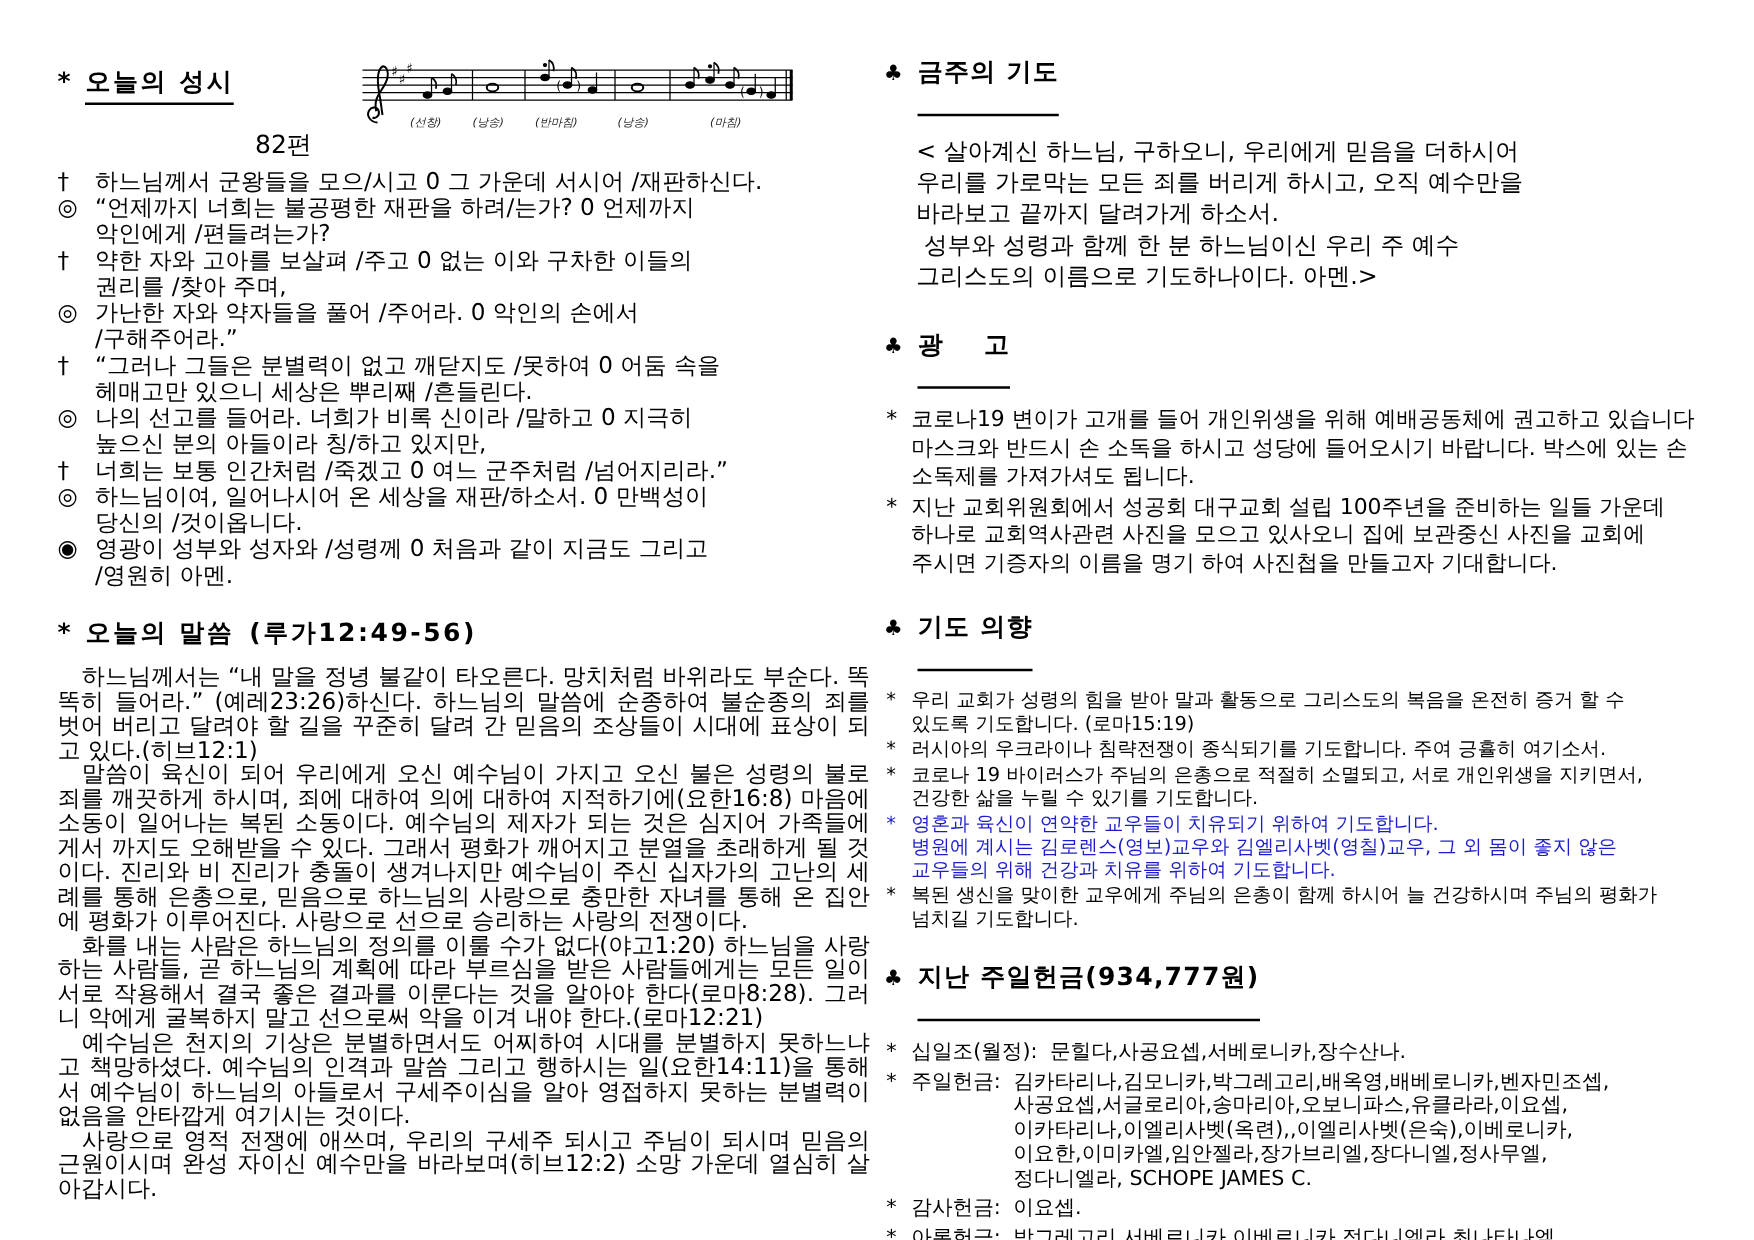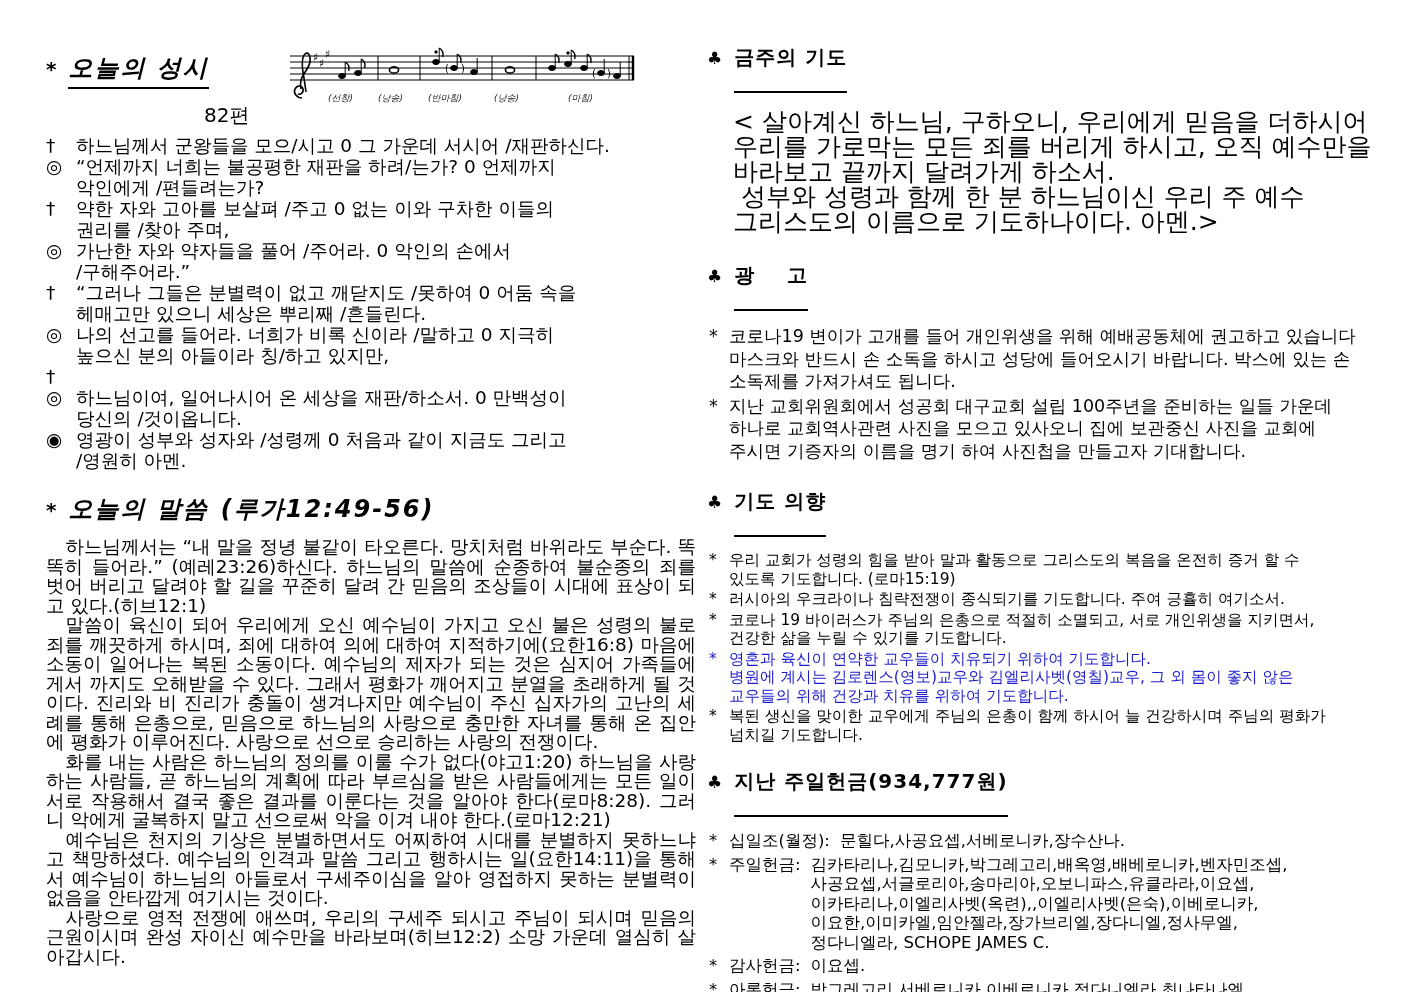--- a/index.html
+++ b/index.html
@@ -5,37 +5,37 @@
   html,body{margin:0;padding:0;background:#ffffff;}
   body{width:1403px;height:992px;font-family:"DejaVu Sans",sans-serif;color:#000;position:relative;}
   .page{position:absolute;inset:0;background:#fff;overflow:hidden;}
   .col-left{position:absolute;left:46px;top:52px;width:650px;}
   .col-right{position:absolute;left:707px;top:44px;width:692px;}
 
   
   .psalm-head-row{position:relative;height:46px;}
   .h-left{display:flex;gap:12px;align-items:baseline;font-weight:bold;}
   .h-left .star{font-size:20px;}
-  .h-left .htext{font-size:24px;letter-spacing:2px;font-style:italic;}
+  .h-left .htext{font-size:20px;letter-spacing:2px;}
   .u{border-bottom:2px solid #000;padding-bottom:3px;}
   .staff-wrap{position:absolute;left:230px;top:-6px;width:370px;height:64px;}
   .score-label{position:absolute;top:46px;font-size:9px;color:#222;white-space:pre;font-style:italic;}
   .psalm-number{font-size:20px;margin:4px 0 6px 158px;}
   .verses{margin-top:4px;}
   .verse{display:flex;font-size:18.5px;line-height:21px;}
   .vsym{flex:none;width:30px;}
   .vtext{white-space:pre-line;}
   .word-head{margin:22px 0 12px 0;}
   .para{font-size:18.5px;line-height:19.5px;text-align:justify;text-indent:1.05em;margin:0;}
 
   
   .h-right{display:flex;gap:12px;align-items:baseline;font-weight:bold;}
   .h-right .club{font-size:17px;}
   .h-right .htext{font-size:20px;border-bottom:2px solid #000;padding-bottom:20px;white-space:pre;letter-spacing:1px;}
-  .prayer-body{margin:16px 0 4px 26px;font-size:25px;line-height:25px;white-space:pre-line;}
+  .prayer-body{margin:16px 0 4px 26px;font-size:19px;line-height:25px;white-space:pre-line;}
   .sec-ann{margin-top:28px;}
   .sec-int{margin-top:26px;}
   .sec-off{margin-top:24px;}
   .items{margin-top:14px;}
   .item{display:flex;}
   .imark{flex:none;width:20px;text-align:left;padding-left:2px;}
   .itext{white-space:pre-line;flex:1;}
   .ann-items .item{font-size:17.5px;line-height:22.5px;margin-top:2px;}
   .int-items .item{font-size:15.5px;line-height:18.5px;margin-top:2px;}
   .off-items .item{font-size:16.5px;line-height:19.5px;margin-top:4px;}
@@ -159,20 +159,21 @@
           <span class="vtext">“그러나 그들은 분별력이 없고 깨닫지도 /못하여 0 어둠 속을
 헤매고만 있으니 세상은 뿌리째 /흔들린다.</span>
         </div>
       <div class="verse">
           <span class="vsym">◎</span>
           <span class="vtext">나의 선고를 들어라. 너희가 비록 신이라 /말하고 0 지극히
 높으신 분의 아들이라 칭/하고 있지만,</span>
         </div>
       <div class="verse">
           <span class="vsym">†</span>
+          <span class="vtext">너희는 보통 인간처럼 /죽겠고 0 여느 군주처럼 /넘어지리라.”</span>
         </div>
       <div class="verse">
           <span class="vsym">◎</span>
           <span class="vtext">하느님이여, 일어나시어 온 세상을 재판/하소서. 0 만백성이
 당신의 /것이옵니다.</span>
         </div>
       <div class="verse">
           <span class="vsym">◉</span>
           <span class="vtext">영광이 성부와 성자와 /성령께 0 처음과 같이 지금도 그리고
 /영원히 아멘.</span>

